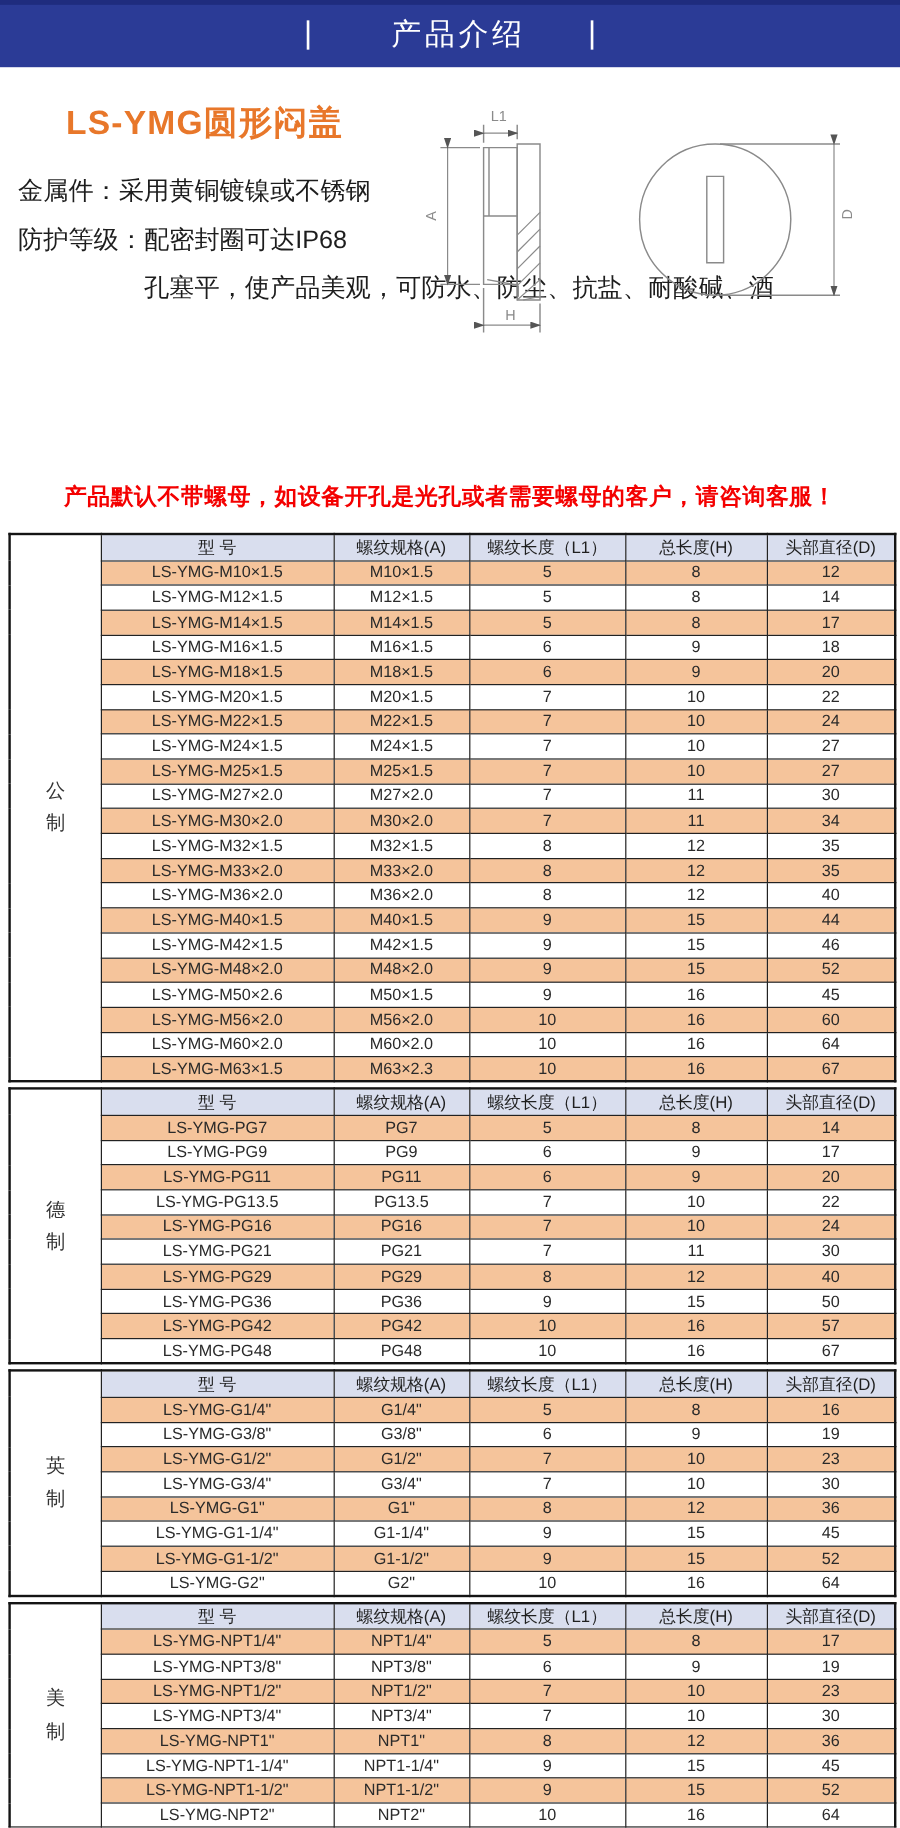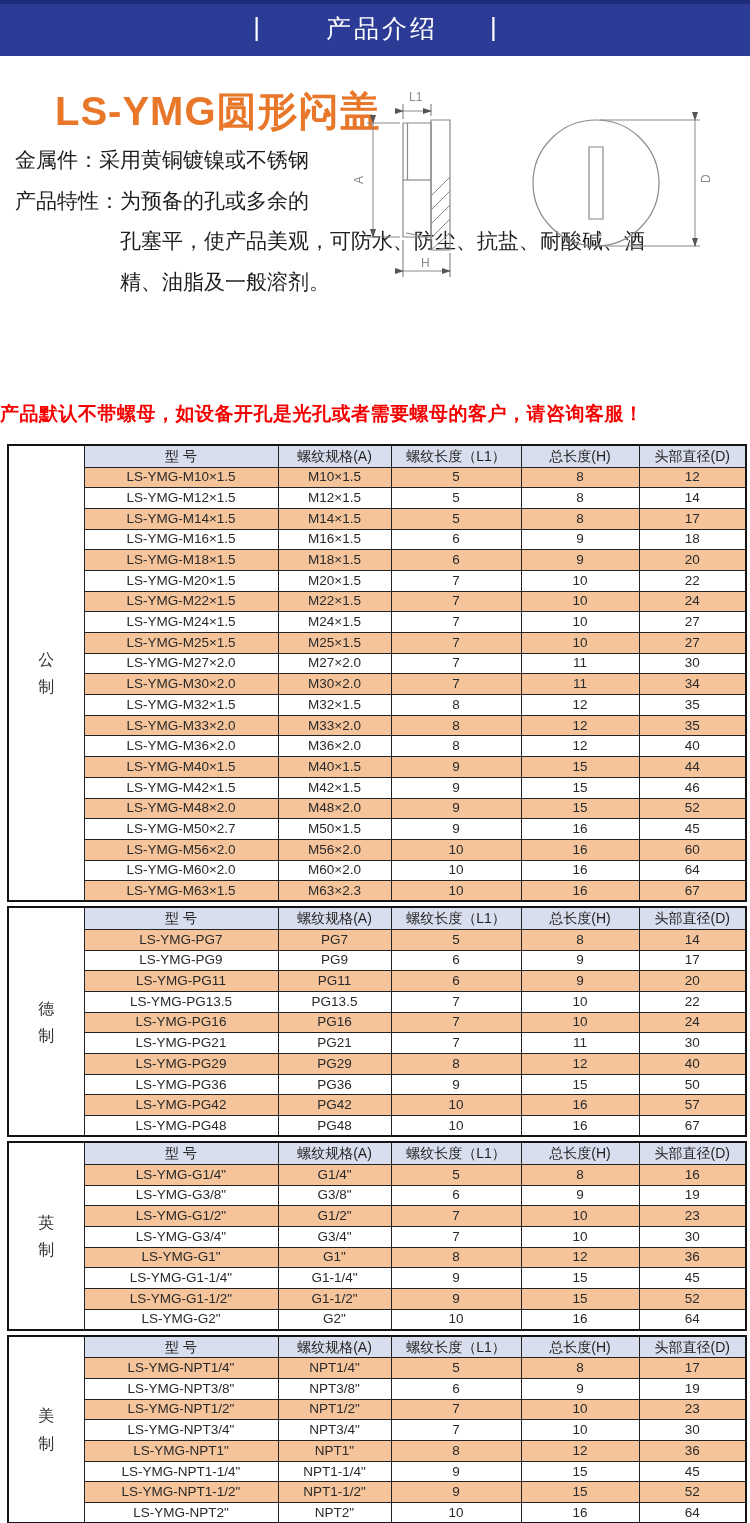--- a/index.html
+++ b/index.html
@@ -15,35 +15,35 @@
     background:#2b3b96; color:#ffffff;
     display:flex; align-items:center; justify-content:center; gap:52px;
   }
   .topstrip { position:absolute; left:0; top:0; width:750px; height:4px; background:#1f2c7e; }
   .topbar .ttl { font-size:25px; letter-spacing:3px; font-weight:500;margin-left:14px; }
   .topbar .bar { font-size:26px; font-weight:200; transform:translateY(-1px); }
 
   
   .ptitle {
     position:absolute; left:55px; top:84px;
-    font-size:40px; font-weight:bold; color:#e8772a; letter-spacing:1px;
+    font-size:28px; font-weight:bold; color:#e8772a; letter-spacing:1px;
   }
   .specs {
     position:absolute; left:15px; top:140px; width:670px;
     font-size:21px; color:#1d1d1d; line-height:40.5px; font-weight:500;
   }
   .specs .cont { margin-left:105px; }
 
   
   .drawing { position:absolute; left:348px; top:70px; width:402px; height:242px; }
   .drawing * { vector-effect:non-scaling-stroke; }
 
   
   .notice {
-    position:absolute; left:0; top:401px; width:750px; text-align:left;
+    position:absolute; left:0; top:401px; width:750px; text-align:center;
     color:#f40000; font-size:19px; font-weight:bold; letter-spacing:0.5px;
   }
 
   
   .tables { position:absolute; left:7px; top:444px; width:738px; }
   table.spec {
     border-collapse:collapse; table-layout:fixed; width:738px;
     margin:0 0 4px 0; border:2px solid #141414;
   }
   table.spec td {
@@ -62,23 +62,22 @@
 <div class="topbar">
   <span class="bar">|</span>
   <span class="ttl">产品介绍</span>
   <span class="bar">|</span>
 </div>
 <div class="topstrip"></div>
 
 <div class="ptitle">LS-YMG圆形闷盖</div>
 <div class="specs">
   <div>金属件：采用黄铜镀镍或不锈钢</div>
-  <div>产品特性：为预备的孔或多余的</div>
+  <div>防护等级：配密封圈可达IP68</div>
   <div class="cont">孔塞平，使产品美观，可防水、防尘、抗盐、耐酸碱、酒</div>
-  <div class="cont">精、油脂及一般溶剂。</div>
 </div>
 
 <svg class="drawing" viewBox="0 0 402 242" fill="none" stroke="#8a8a8a" stroke-width="1.2">
   <defs>
     <marker id="ar" markerWidth="9" markerHeight="8" refX="8" refY="3" orient="auto" markerUnits="userSpaceOnUse">
       <path d="M0,0 L9,3 L0,6 Z" fill="#555" stroke="none"></path>
     </marker>
   </defs>
 
   <rect x="55" y="53" width="28" height="114"></rect>
@@ -254,21 +253,21 @@
           <td class="dt">46</td>
         </tr>
         <tr class="odd">
           <td class="dt">LS-YMG-M48×2.0</td>
           <td class="dt">M48×2.0</td>
           <td class="dt">9</td>
           <td class="dt">15</td>
           <td class="dt">52</td>
         </tr>
         <tr class="even">
-          <td class="dt">LS-YMG-M50×2.7</td>
+          <td class="dt">LS-YMG-M50×2.6</td>
           <td class="dt">M50×1.5</td>
           <td class="dt">9</td>
           <td class="dt">16</td>
           <td class="dt">45</td>
         </tr>
         <tr class="odd">
           <td class="dt">LS-YMG-M56×2.0</td>
           <td class="dt">M56×2.0</td>
           <td class="dt">10</td>
           <td class="dt">16</td>

